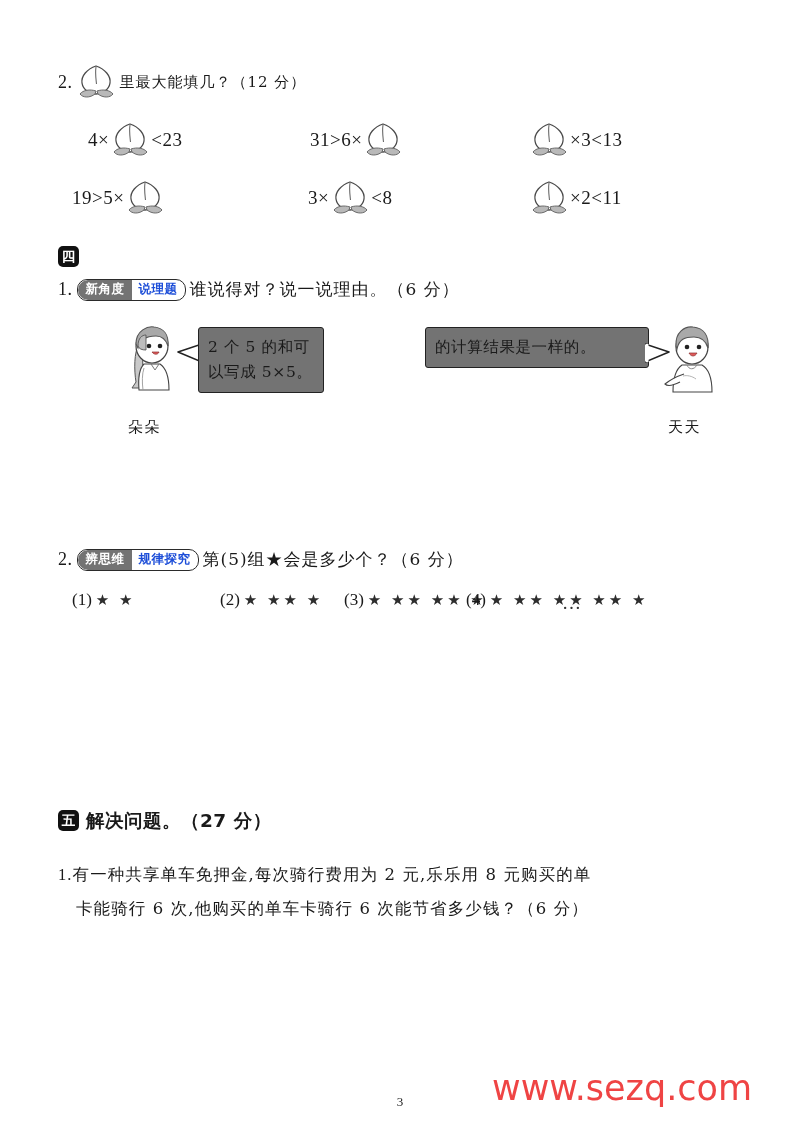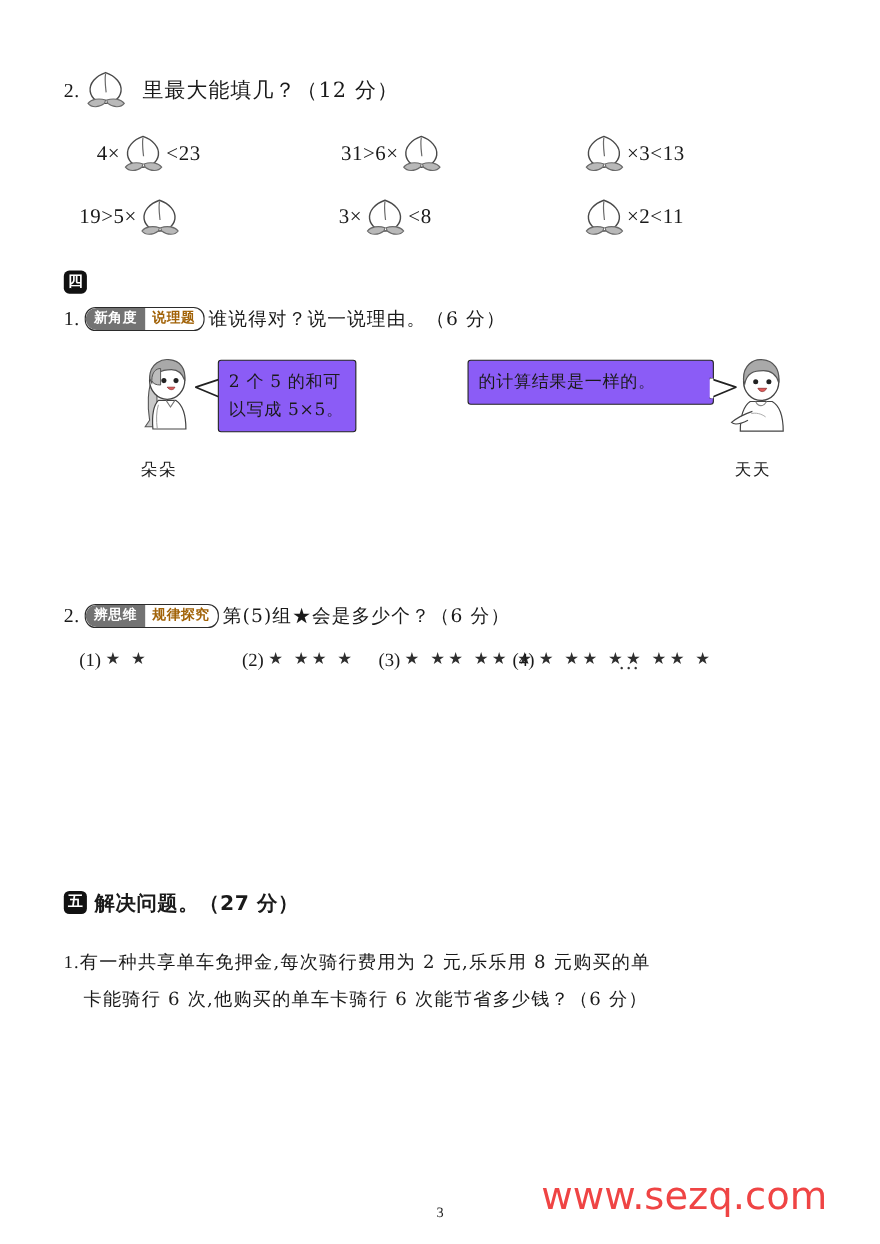--- a/index.html
+++ b/index.html
@@ -39,23 +39,23 @@
     display: flex;
     align-items: center;
     font-size: 18px;
     letter-spacing: 0.5px;
   }
   .q-num {
     font-size: 18px;
     margin-right: 2px;
   }
   .q2-title-text {
-    font-size: 19px;
+    font-size: 15px;
     letter-spacing: 1px;
-    margin-left: 13px;
+    margin-left: 3px;
   }
 
   
   .peach {
     display: inline-block;
     width: 42px;
     height: 40px;
     position: relative;
     vertical-align: middle;
     flex: none;
@@ -121,36 +121,36 @@
     font-family: "DejaVu Sans", sans-serif;
     font-weight: bold;
     font-size: 12.5px;
     padding: 0 7px 0 8px;
     display: flex;
     align-items: center;
     border-radius: 10px 0 0 10px;
     letter-spacing: 0.5px;
   }
   .tag-light {
-    color: #a16207;
+    color: #1d4ed8;
     font-family: "DejaVu Sans", sans-serif;
     font-weight: bold;
     font-size: 12.5px;
     padding: 0 7px;
     display: flex;
     align-items: center;
     letter-spacing: 0.5px;
   }
 
   
   .bubble {
     position: absolute;
     border: 1.6px solid #222;
     border-radius: 3px;
-    background: #8b5cf6;
+    background: #737373;
     padding: 7px 9px;
     font-size: 15.5px;
     line-height: 1.62;
     letter-spacing: 0.6px;
     box-sizing: border-box;
   }
   .bubble .bl { white-space: nowrap; }
 
   .tail {
     position: absolute;

